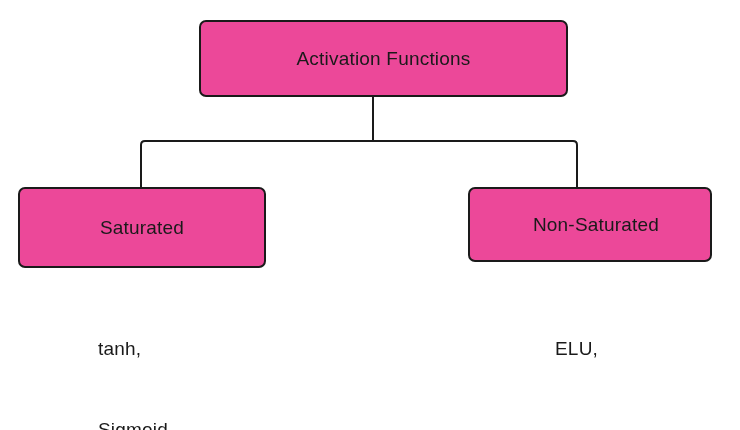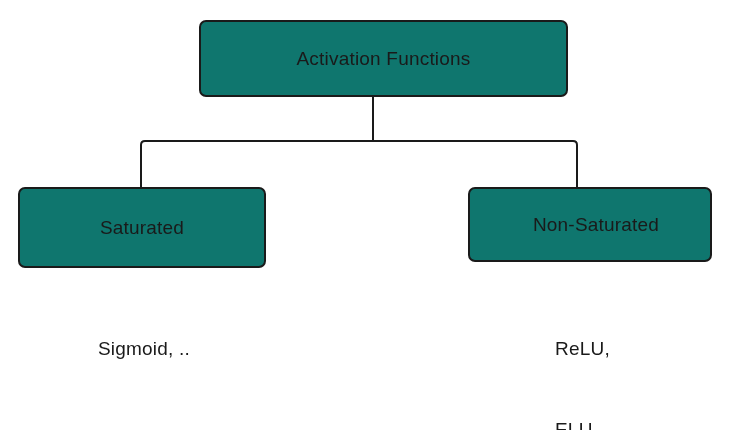--- a/index.html
+++ b/index.html
@@ -20,21 +20,21 @@
     position: absolute;
     left: 0;
     top: 0;
     width: 740px;
     height: 430px;
     pointer-events: none;
   }
   .node {
     position: absolute;
     box-sizing: border-box;
-    background: #0f766e;
+    background: #ec4899;
     border: 2px solid #1a1a1a;
     border-radius: 7px;
     display: flex;
     align-items: center;
     justify-content: center;
     font-size: 19px;
     letter-spacing: 0.2px;
   }
   .node-root {
     left: 199px;
@@ -87,24 +87,24 @@
 
   <div class="node node-left">
     <span>Saturated</span>
   </div>
 
   <div class="node node-right">
     <span>Non-Saturated</span>
   </div>
 
   <div class="item-list list-left">
+    <div>tanh,</div>
     <div>Sigmoid, ..</div>
   </div>
 
   <div class="item-list list-right">
-    <div>ReLU,</div>
     <div>ELU,</div>
     
     
     
   </div>
 
 </div>
 
 </body></html>

